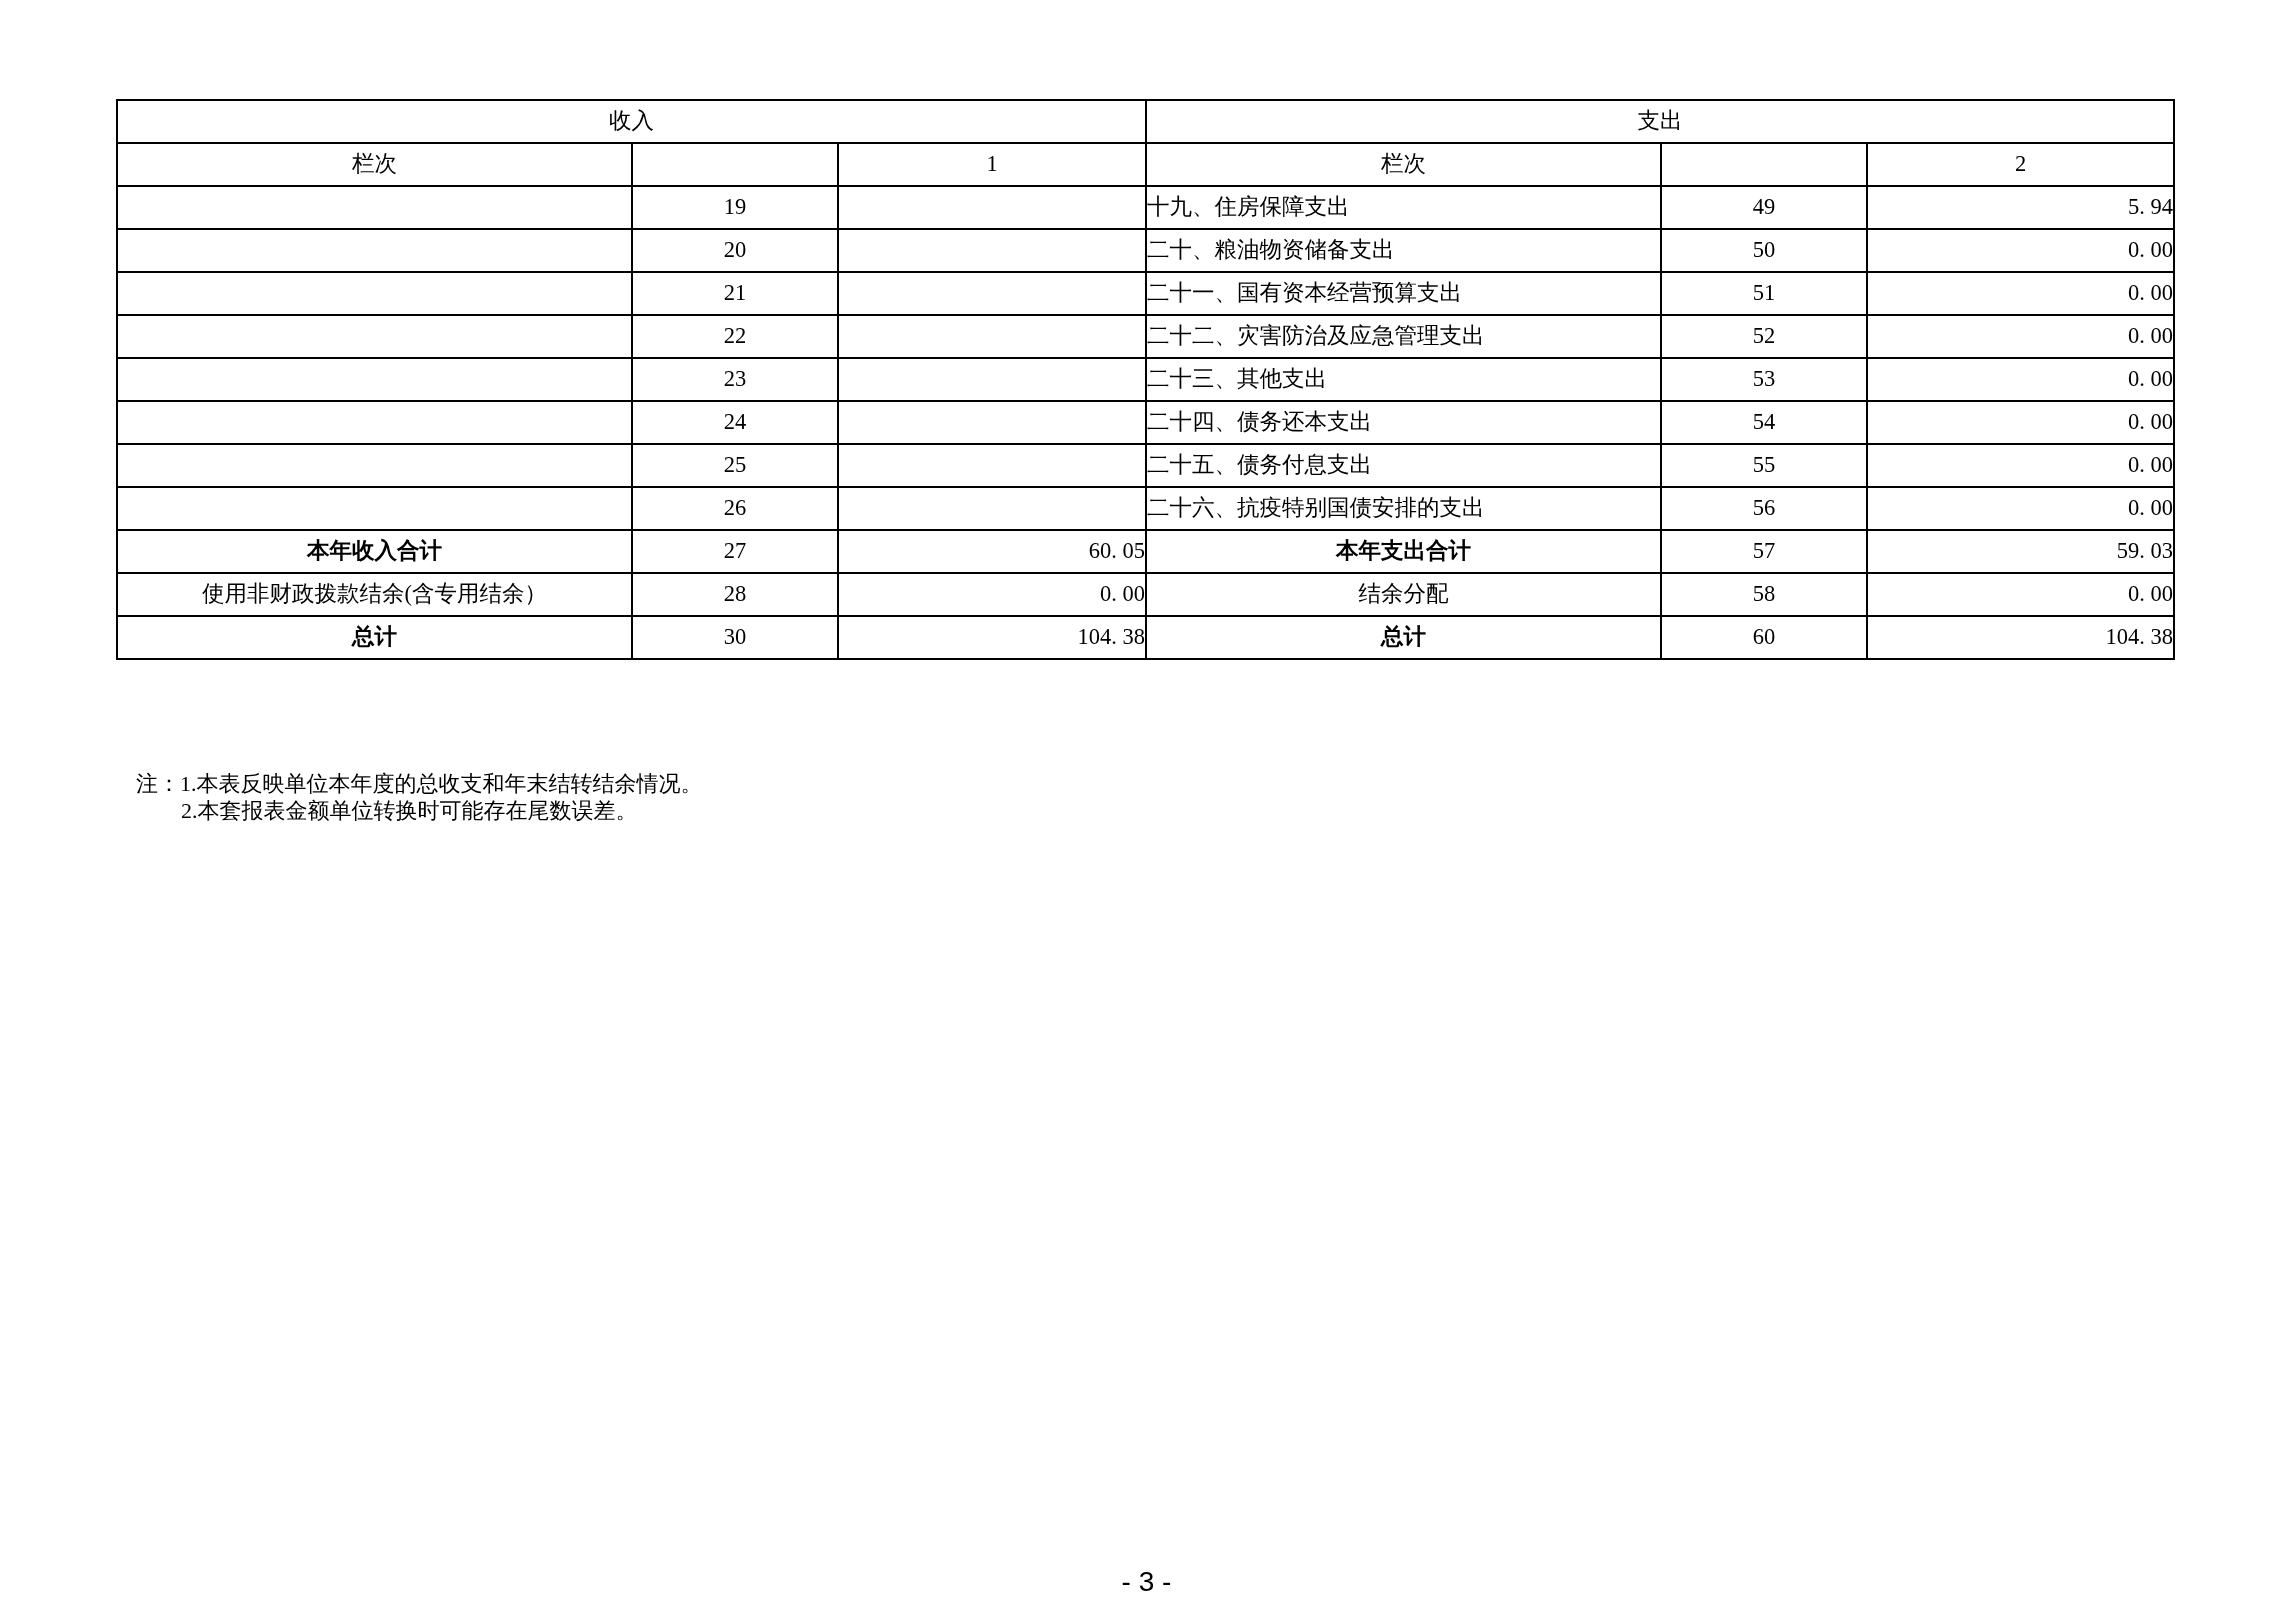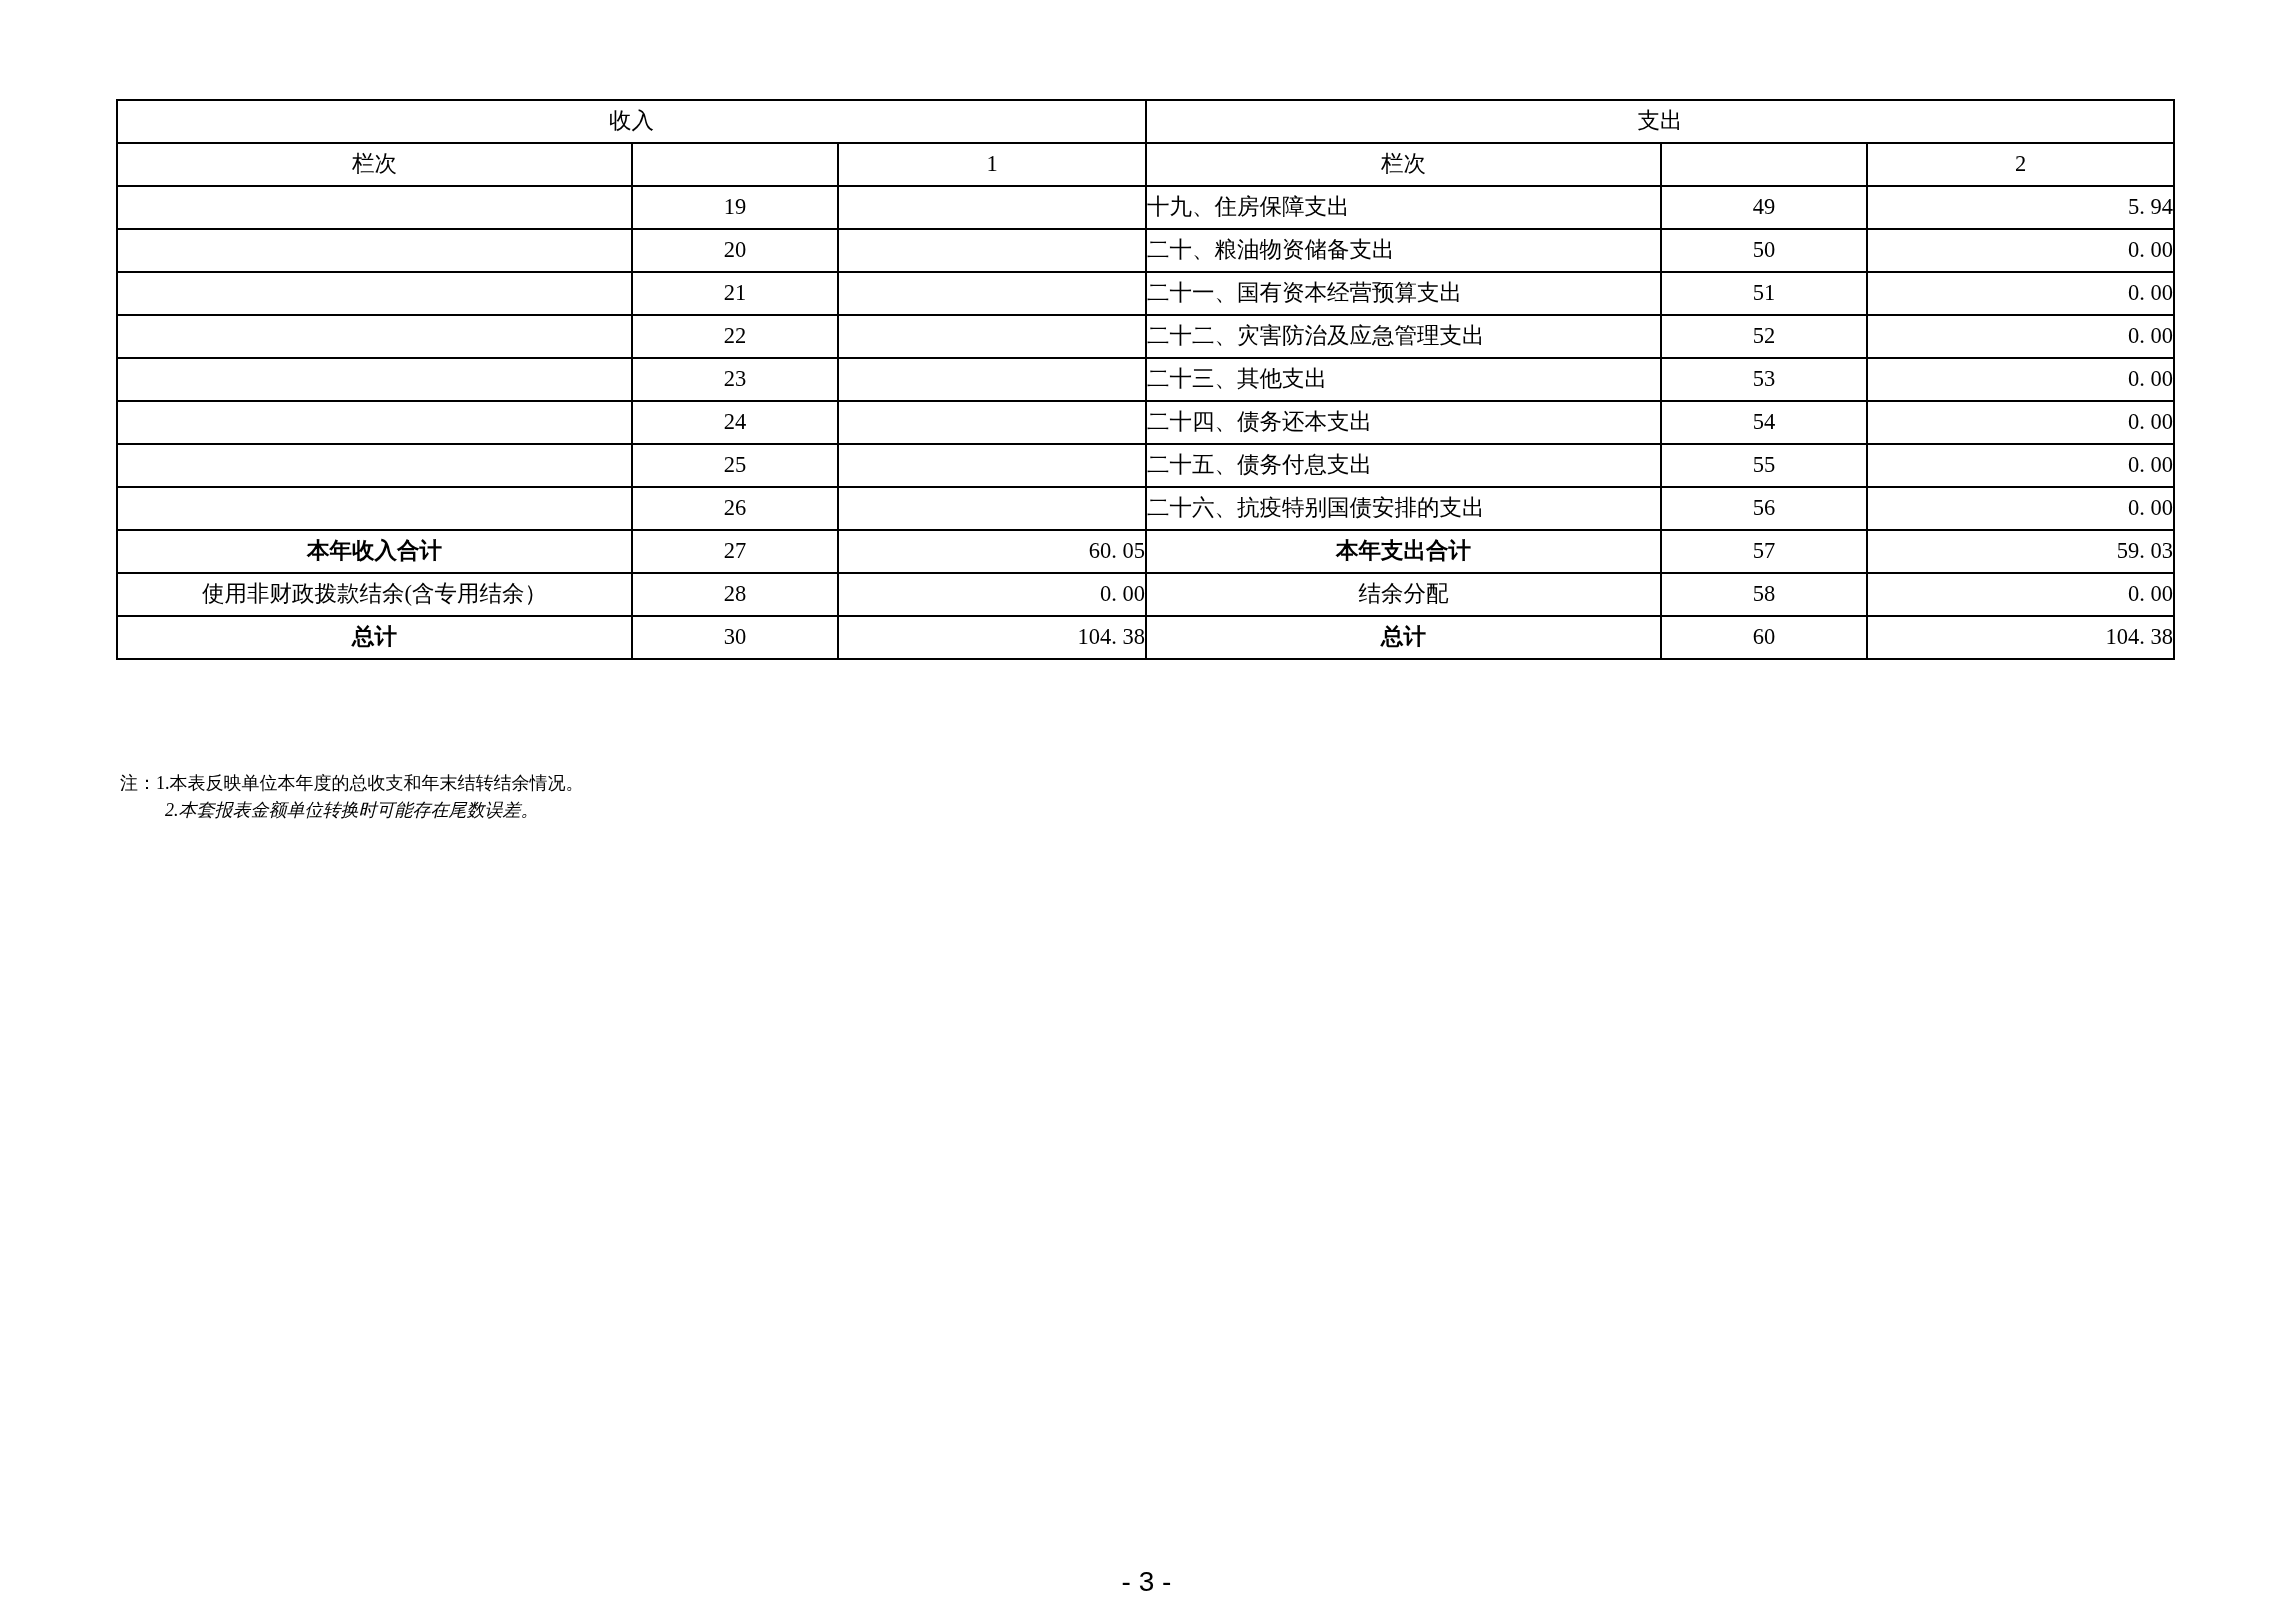--- a/index.html
+++ b/index.html
@@ -37,26 +37,26 @@
     overflow: hidden;
     vertical-align: middle;
   }
   td.c { text-align: center; margin-left: 28px; }
   td.li { text-align: left; padding-left: 12.7px; }
   td.ar { text-align: right; padding-right: 3.9px; }
   td.dig { font-size: 28px; }
   td.b { font-weight: bold; }
   .notes {
     position: absolute;
-    left: 120px;
+    left: 136px;
     top: 770px;
-    font-size: 18px;
+    font-size: 22px;
     line-height: 27.4px;
   }
-  .notes .n2 { padding-left: 45px; font-style: italic; }
+  .notes .n2 { padding-left: 45px; }
   .pageno {
     position: absolute;
     left: 0;
     right: 0;
     top: 1566px;
     text-align: center;
     font-family: "Liberation Sans", sans-serif;
     font-size: 28px;
   }
 </style>

